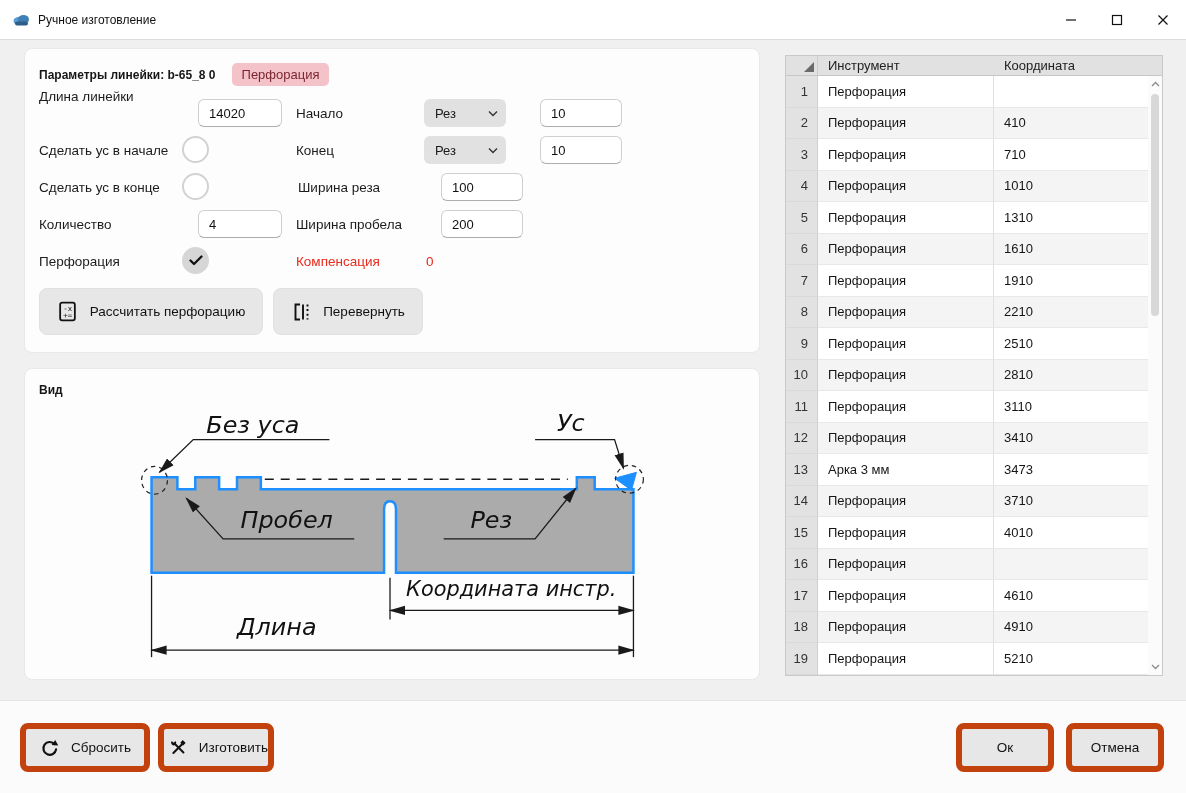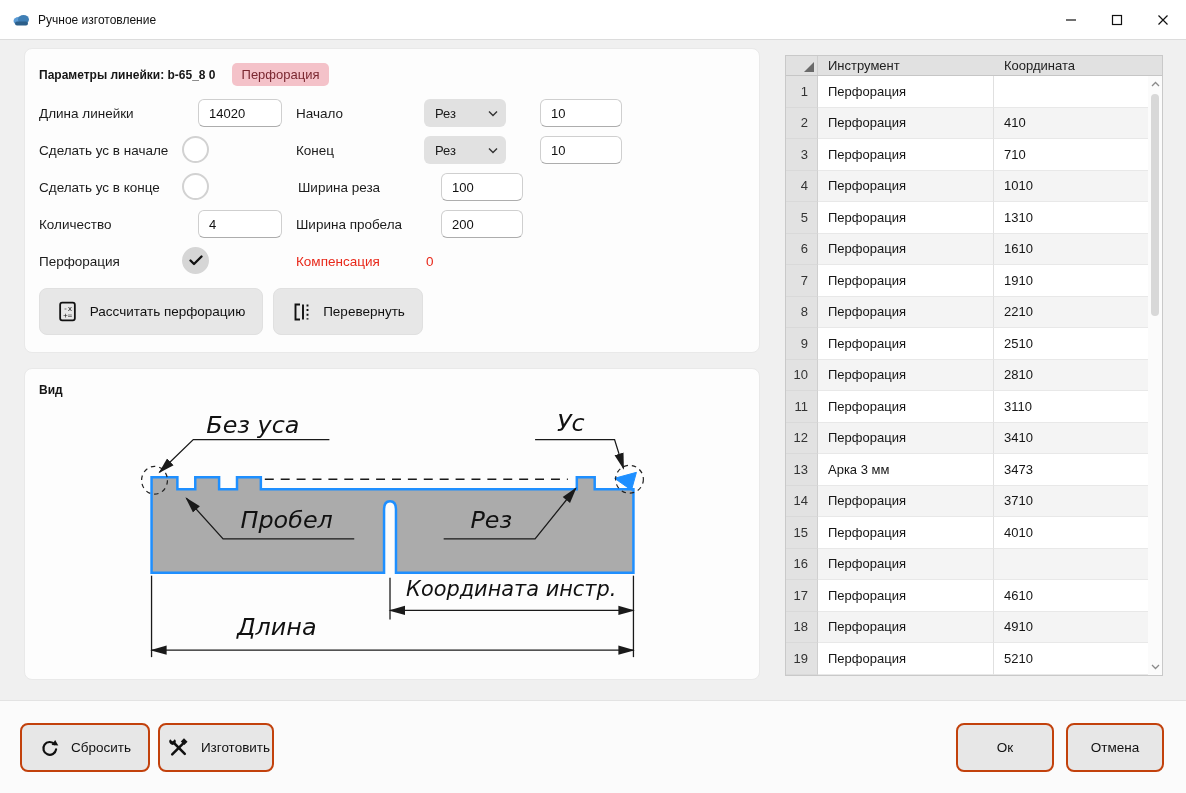--- a/index.html
+++ b/index.html
@@ -71,21 +71,21 @@
   .tcell.coord{width:155px;border-right:1px solid #e0e0e0;}
   .tcell.scrollpad{flex:1;border-right:none;}
   .tbody > div:nth-of-type(even) .tcell{background:#f4f4f4;}
   .vscroll{position:absolute;top:0;right:0;bottom:0;width:14px;background:#fbfbfb;
     display:flex;flex-direction:column;align-items:center;cursor:pointer;}
   .vscroll .arrow{height:16px;display:flex;align-items:center;justify-content:center;width:100%;}
   .vscroll .track{flex:1;width:100%;position:relative;}
   .vscroll .thumb{position:absolute;top:2px;left:3px;width:8px;height:222px;background:#d8d8d8;border-radius:4px;}
   
   .footer{position:absolute;left:0;right:0;top:700px;bottom:0;background:#fbfbfb;border-top:1px solid #e3e3e3;}
-  .fbtn{position:absolute;top:22px;height:49px;background:#e7e7e7;border:2px solid #c2410c;border-radius:8px;
+  .fbtn{position:absolute;top:22px;height:49px;background:#e7e7e7;border:6px solid #c2410c;border-radius:8px;
     display:flex;align-items:center;justify-content:center;gap:12px;cursor:pointer;
     font:13.5px "Liberation Sans",sans-serif;color:#111;}
 </style>
 </head>
 <body>
 
 <div class="titlebar">
   <span class="app-icon">
     <svg width="18" height="14" viewBox="0 0 18 14">
       <ellipse cx="6.5" cy="8" rx="5" ry="4" fill="#5b9bd5"></ellipse>
@@ -112,21 +112,21 @@
     </div>
   </div>
 </div>
 
 <div class="panel" id="params-panel">
   <div class="panel-title-row">
     <span class="panel-title">Параметры линейки: b-65_8 0</span>
     <span class="badge">Перфорация</span>
   </div>
 
-  <div class="frow" style="left:14px;top:50px;">
+  <div class="frow" style="left:14px;top:33px;">
       <span class="flabel">Длина линейки</span>
     </div>
   <input class="tinput" style="position: absolute; left: 156px; top: 50px; width: 84px;" value="14020">
 
   <div class="frow" style="left:14px;top:87px;">
       <span class="flabel">Сделать ус в начале</span>
     </div>
   <div class="circle-check" style="position:absolute;left:157px;top:87px;">
     
   </div>

